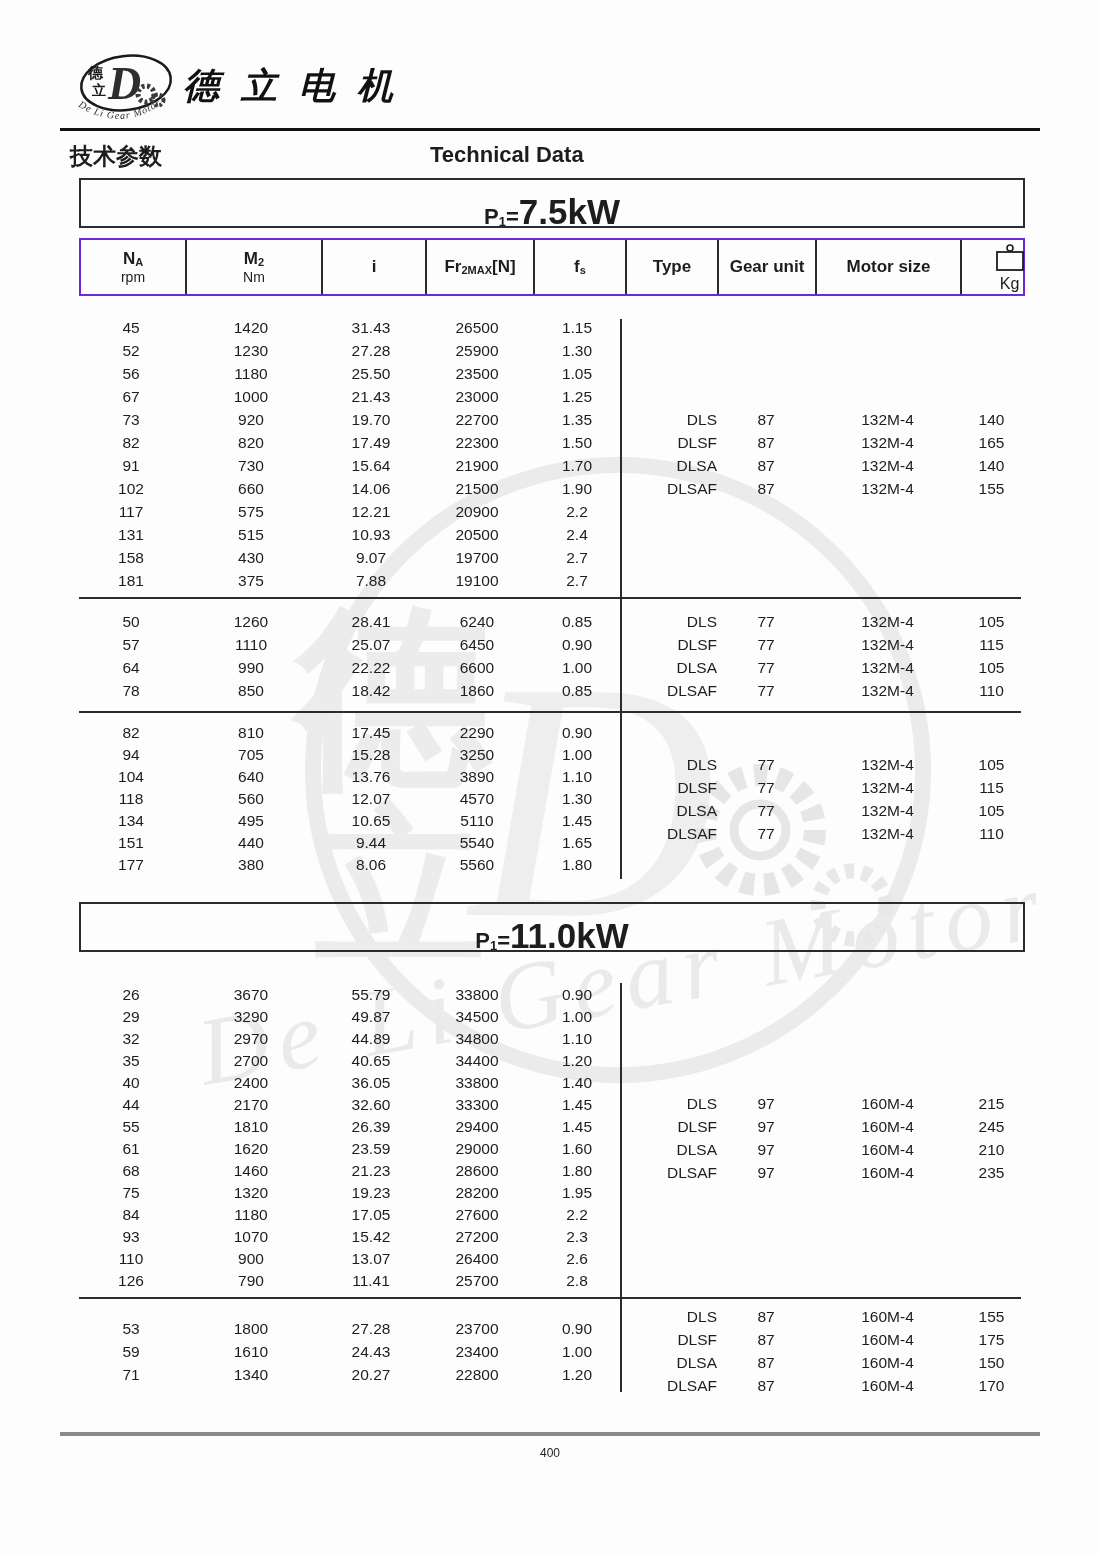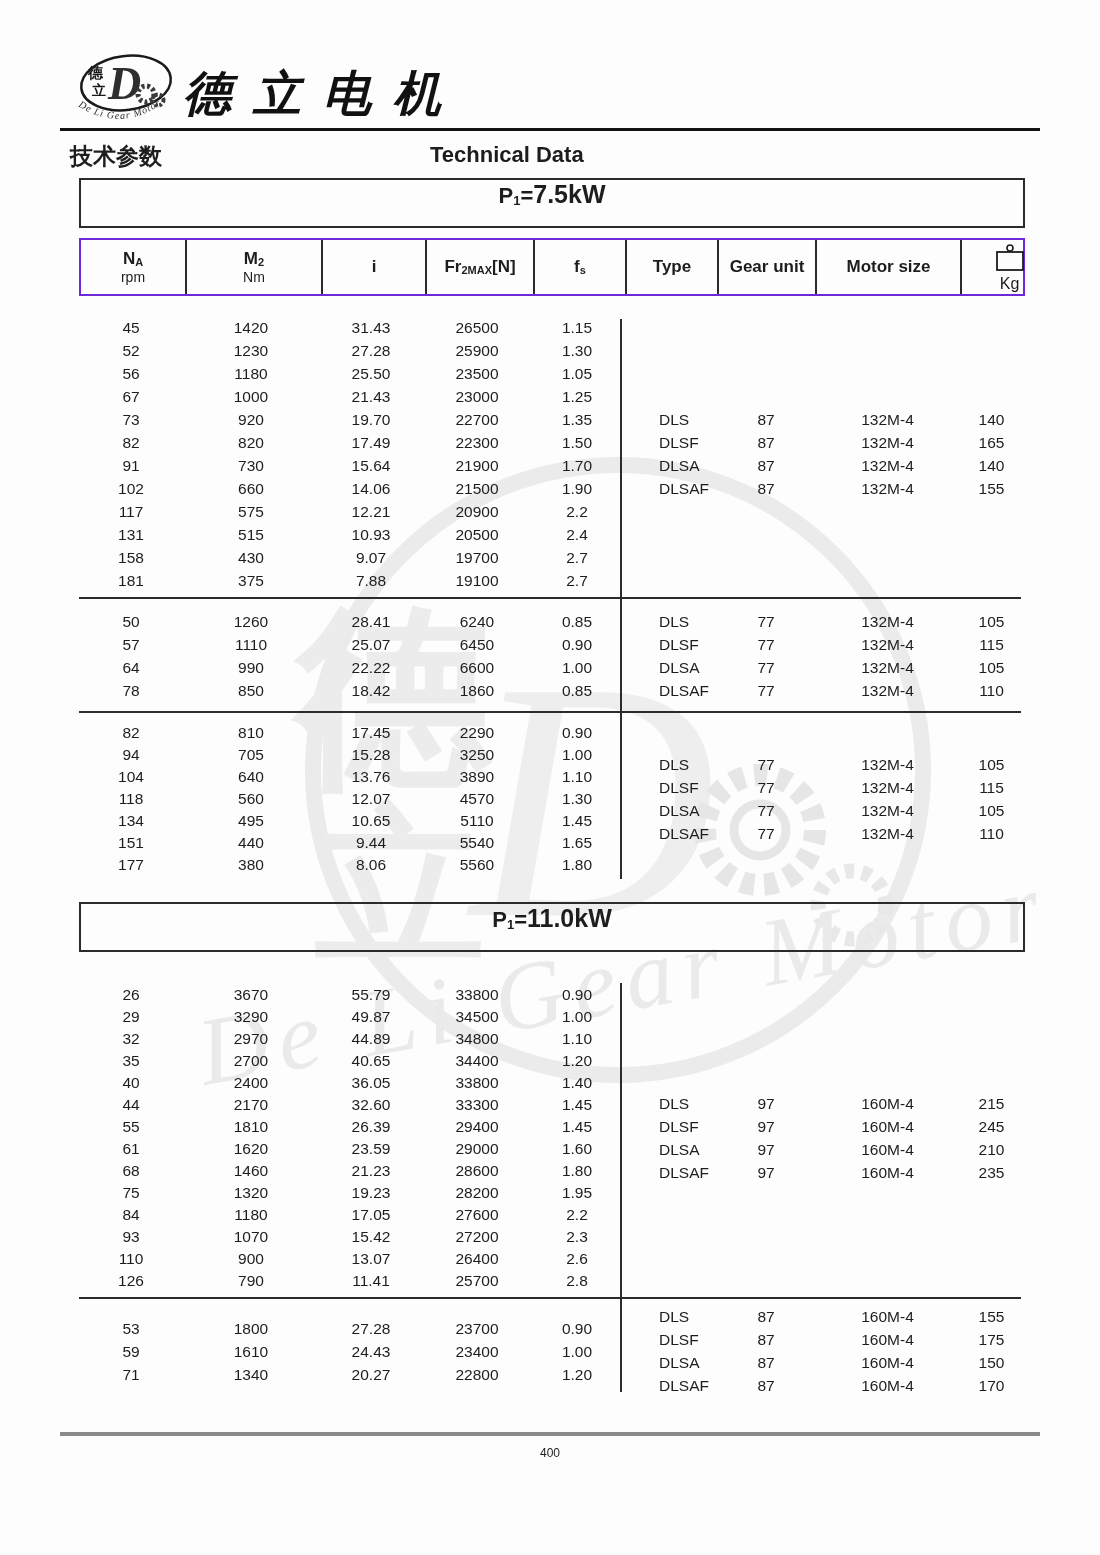--- a/index.html
+++ b/index.html
@@ -11,35 +11,35 @@
   .sheet{position:relative;width:1100px;height:1555px;background:#fdfdfd;overflow:hidden;}
 
   
   .watermark{position:absolute;left:0;top:0;width:1100px;height:1555px;z-index:0;pointer-events:none;}
 
   
   .logo{position:absolute;left:72px;top:50px;z-index:2;}
   .company-name{
     position:absolute;left:183px;top:62px;z-index:2;
     font-family:"Liberation Serif",serif;font-weight:bold;font-style:italic;
-    font-size:48px;letter-spacing:22px;color:#111;white-space:nowrap;
+    font-size:36px;letter-spacing:22px;color:#111;white-space:nowrap;
   }
   .top-rule{position:absolute;left:60px;top:128px;width:980px;height:3px;background:#121212;z-index:2;}
   .cn-title{position:absolute;left:70px;top:141px;font-size:23px;font-weight:bold;z-index:2;}
   .en-title{position:absolute;left:430px;top:142px;width:470px;text-align:left;font-size:22px;font-weight:bold;z-index:2;}
 
   
   .power-box{
     position:absolute;left:79px;width:942px;height:46px;border:2px solid #2b2b2b;
     display:flex;align-items:baseline;justify-content:center;background:transparent;z-index:2;
   }
   .power-box .inner{display:flex;align-items:baseline;}
   .pfx{font-weight:bold;font-size:22px;letter-spacing:0;}
   .psub{font-weight:bold;font-size:13px;position:relative;top:2px;}
-  .pwr{font-weight:bold;font-size:25px;letter-spacing:0;}
+  .pwr{font-weight:bold;font-size:35px;letter-spacing:0;margin-top:12px;}
   #powerbox-0{top:178px;}
   #powerbox-1{top:902px;}
 
   
   .col-header{
     position:absolute;left:79px;top:238px;width:942px;height:54px;
     border:2px solid #6d28d9;display:grid;z-index:2;background:transparent;
     grid-template-columns:104px 136px 104px 108px 92px 92px 98px 145px 63px;
   }
   .th{
@@ -72,21 +72,21 @@
   .left-rows{position:absolute;left:0;top:0;}
   .block.center-left .left-rows{top:50%;transform:translateY(-50%);}
   .right-rows{position:absolute;left:544px;top:50%;transform:translateY(-50%);}
   .lrow{display:grid;grid-template-columns:104px 136px 104px 108px 92px;}
   .rrow{display:grid;grid-template-columns:94px 98px 145px 63px;}
   .lrow>div,.rrow>div{
     height:23px;line-height:23px;text-align:center;font-size:15.5px;
     font-variant-numeric:tabular-nums;white-space:nowrap;
   }
   .rows-22 .lrow>div{height:22px;line-height:22px;}
-  .rrow>div:first-child{text-align:left;padding-left:36px;}
+  .rrow>div:first-child{text-align:right;padding-left:36px;}
 
   
   .footer-rule{position:absolute;left:60px;top:1432px;width:980px;height:4px;background:#8a8a8a;z-index:2;}
   .page-number{position:absolute;left:0;top:1446px;width:1100px;text-align:center;font-size:12px;z-index:2;}
 </style>
 </head>
 <body>
 
 <div class="sheet">
 

